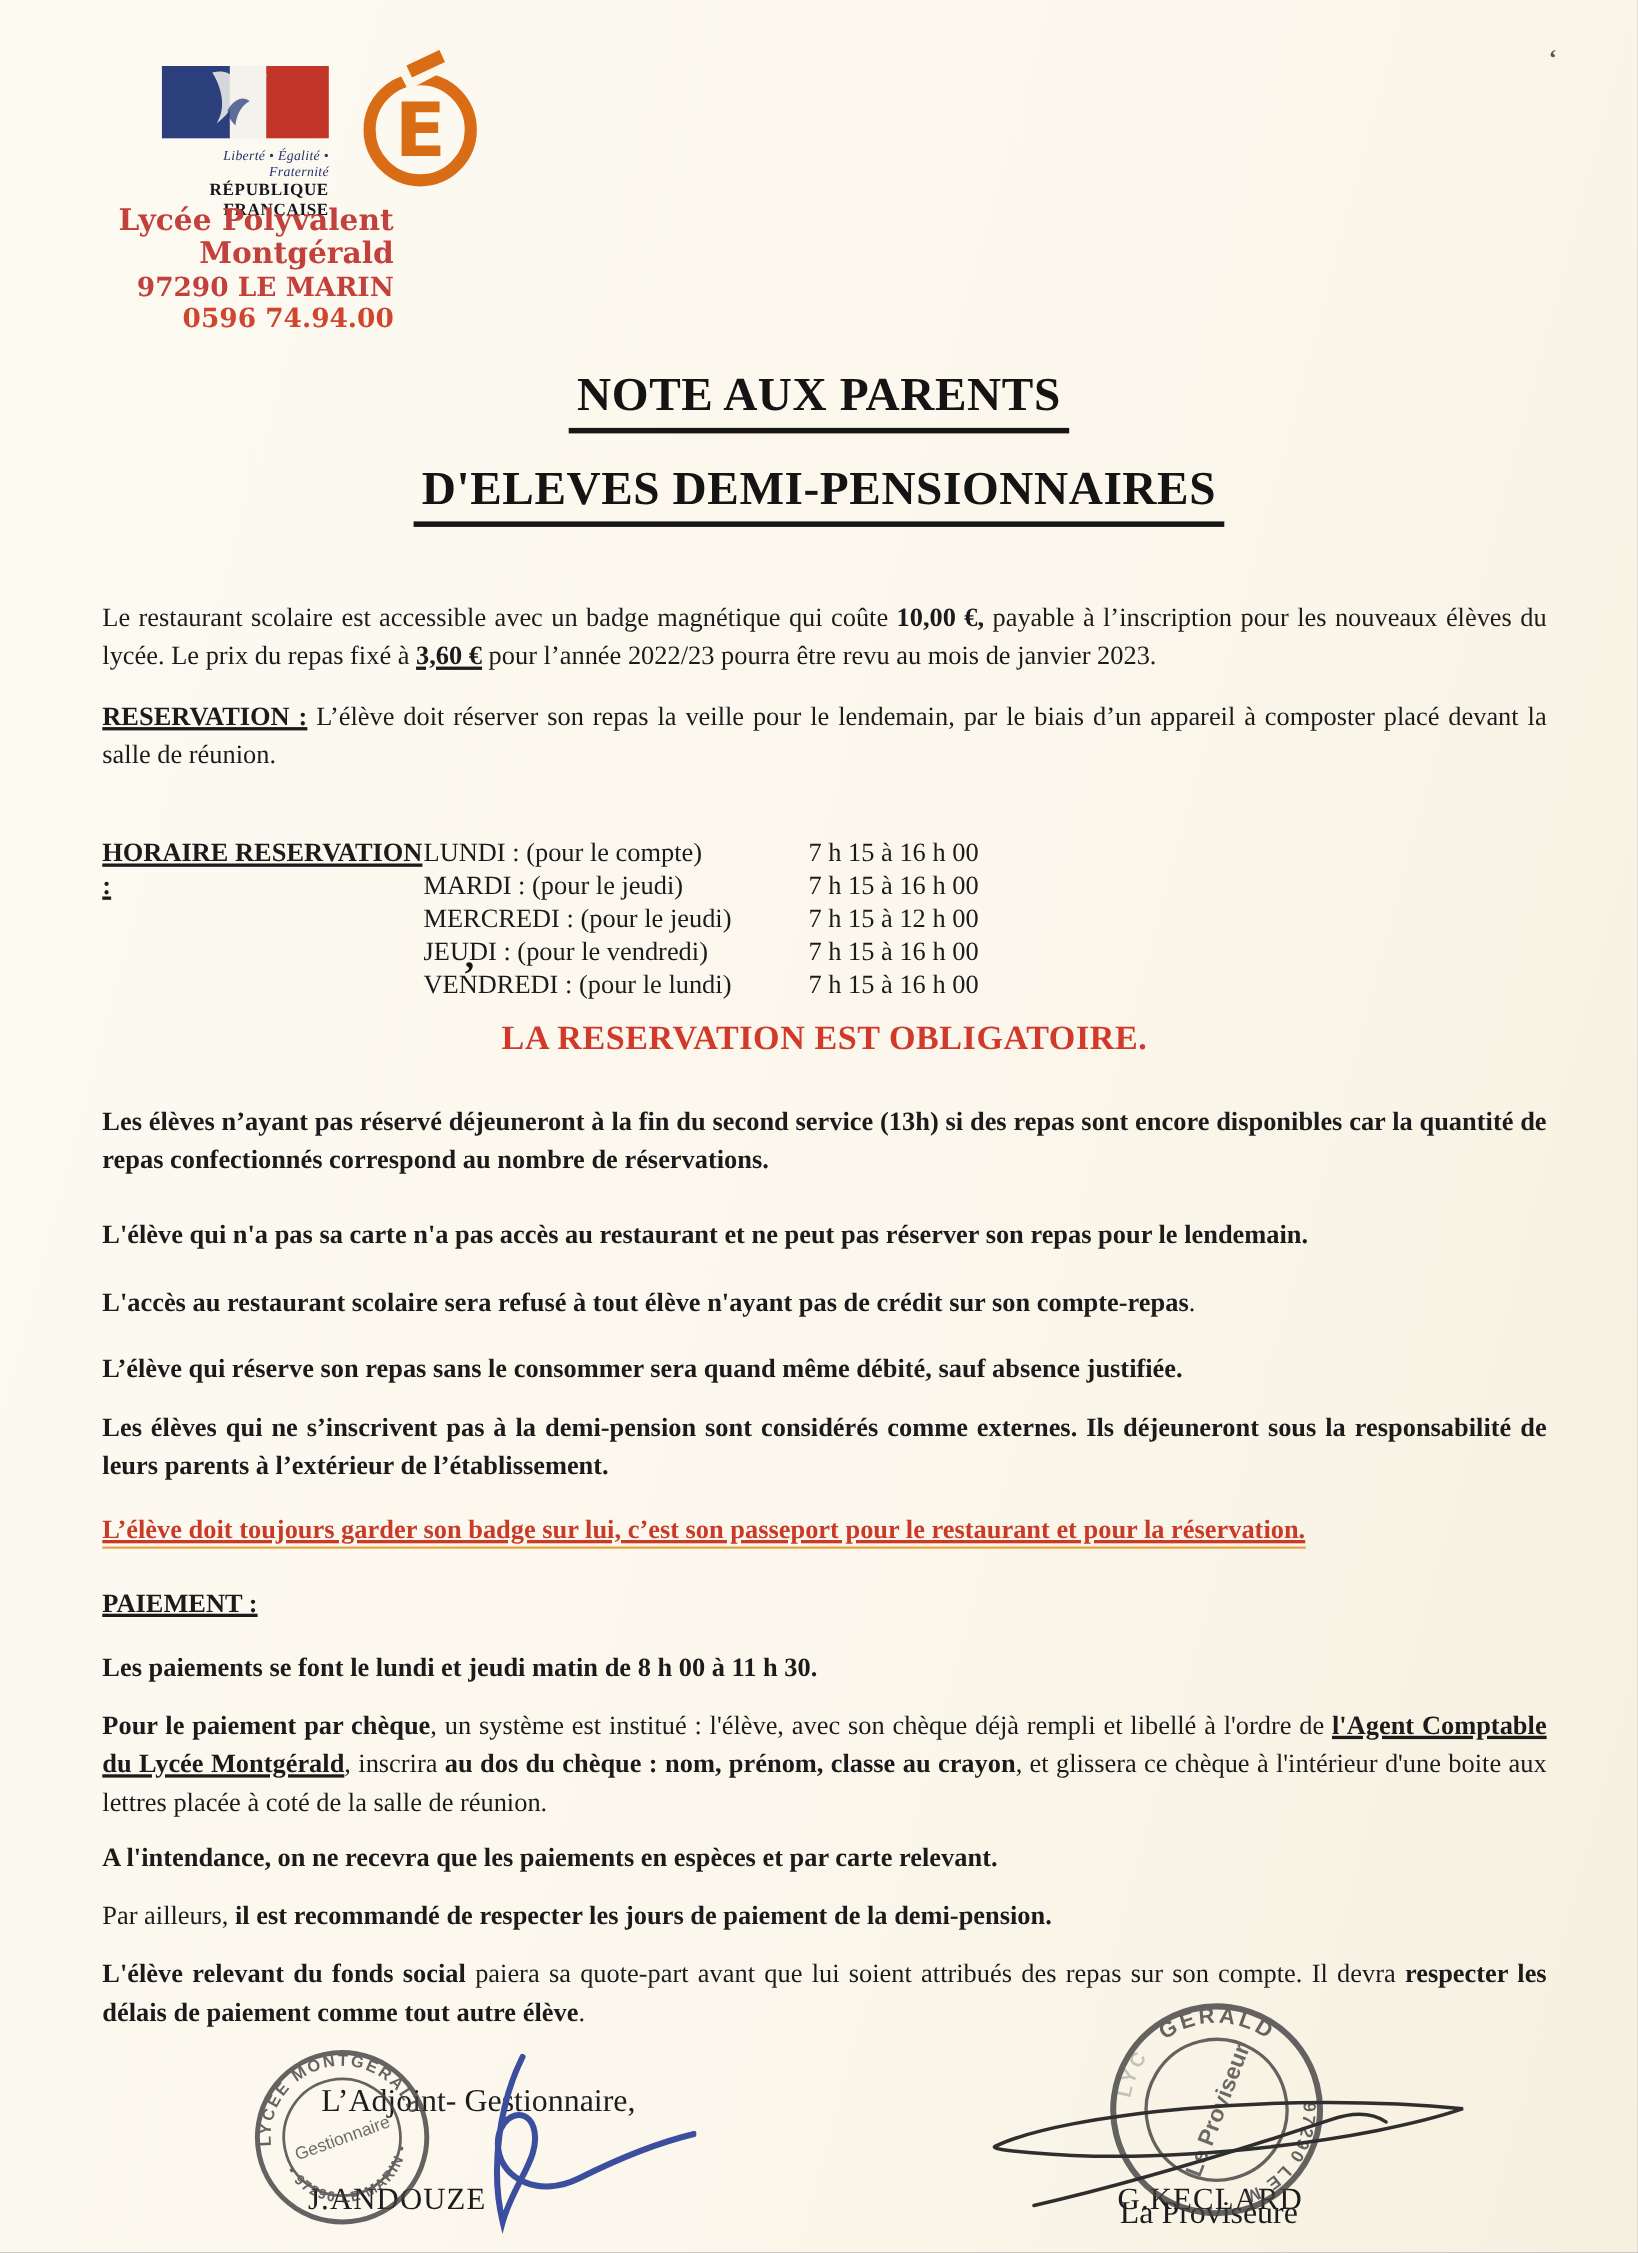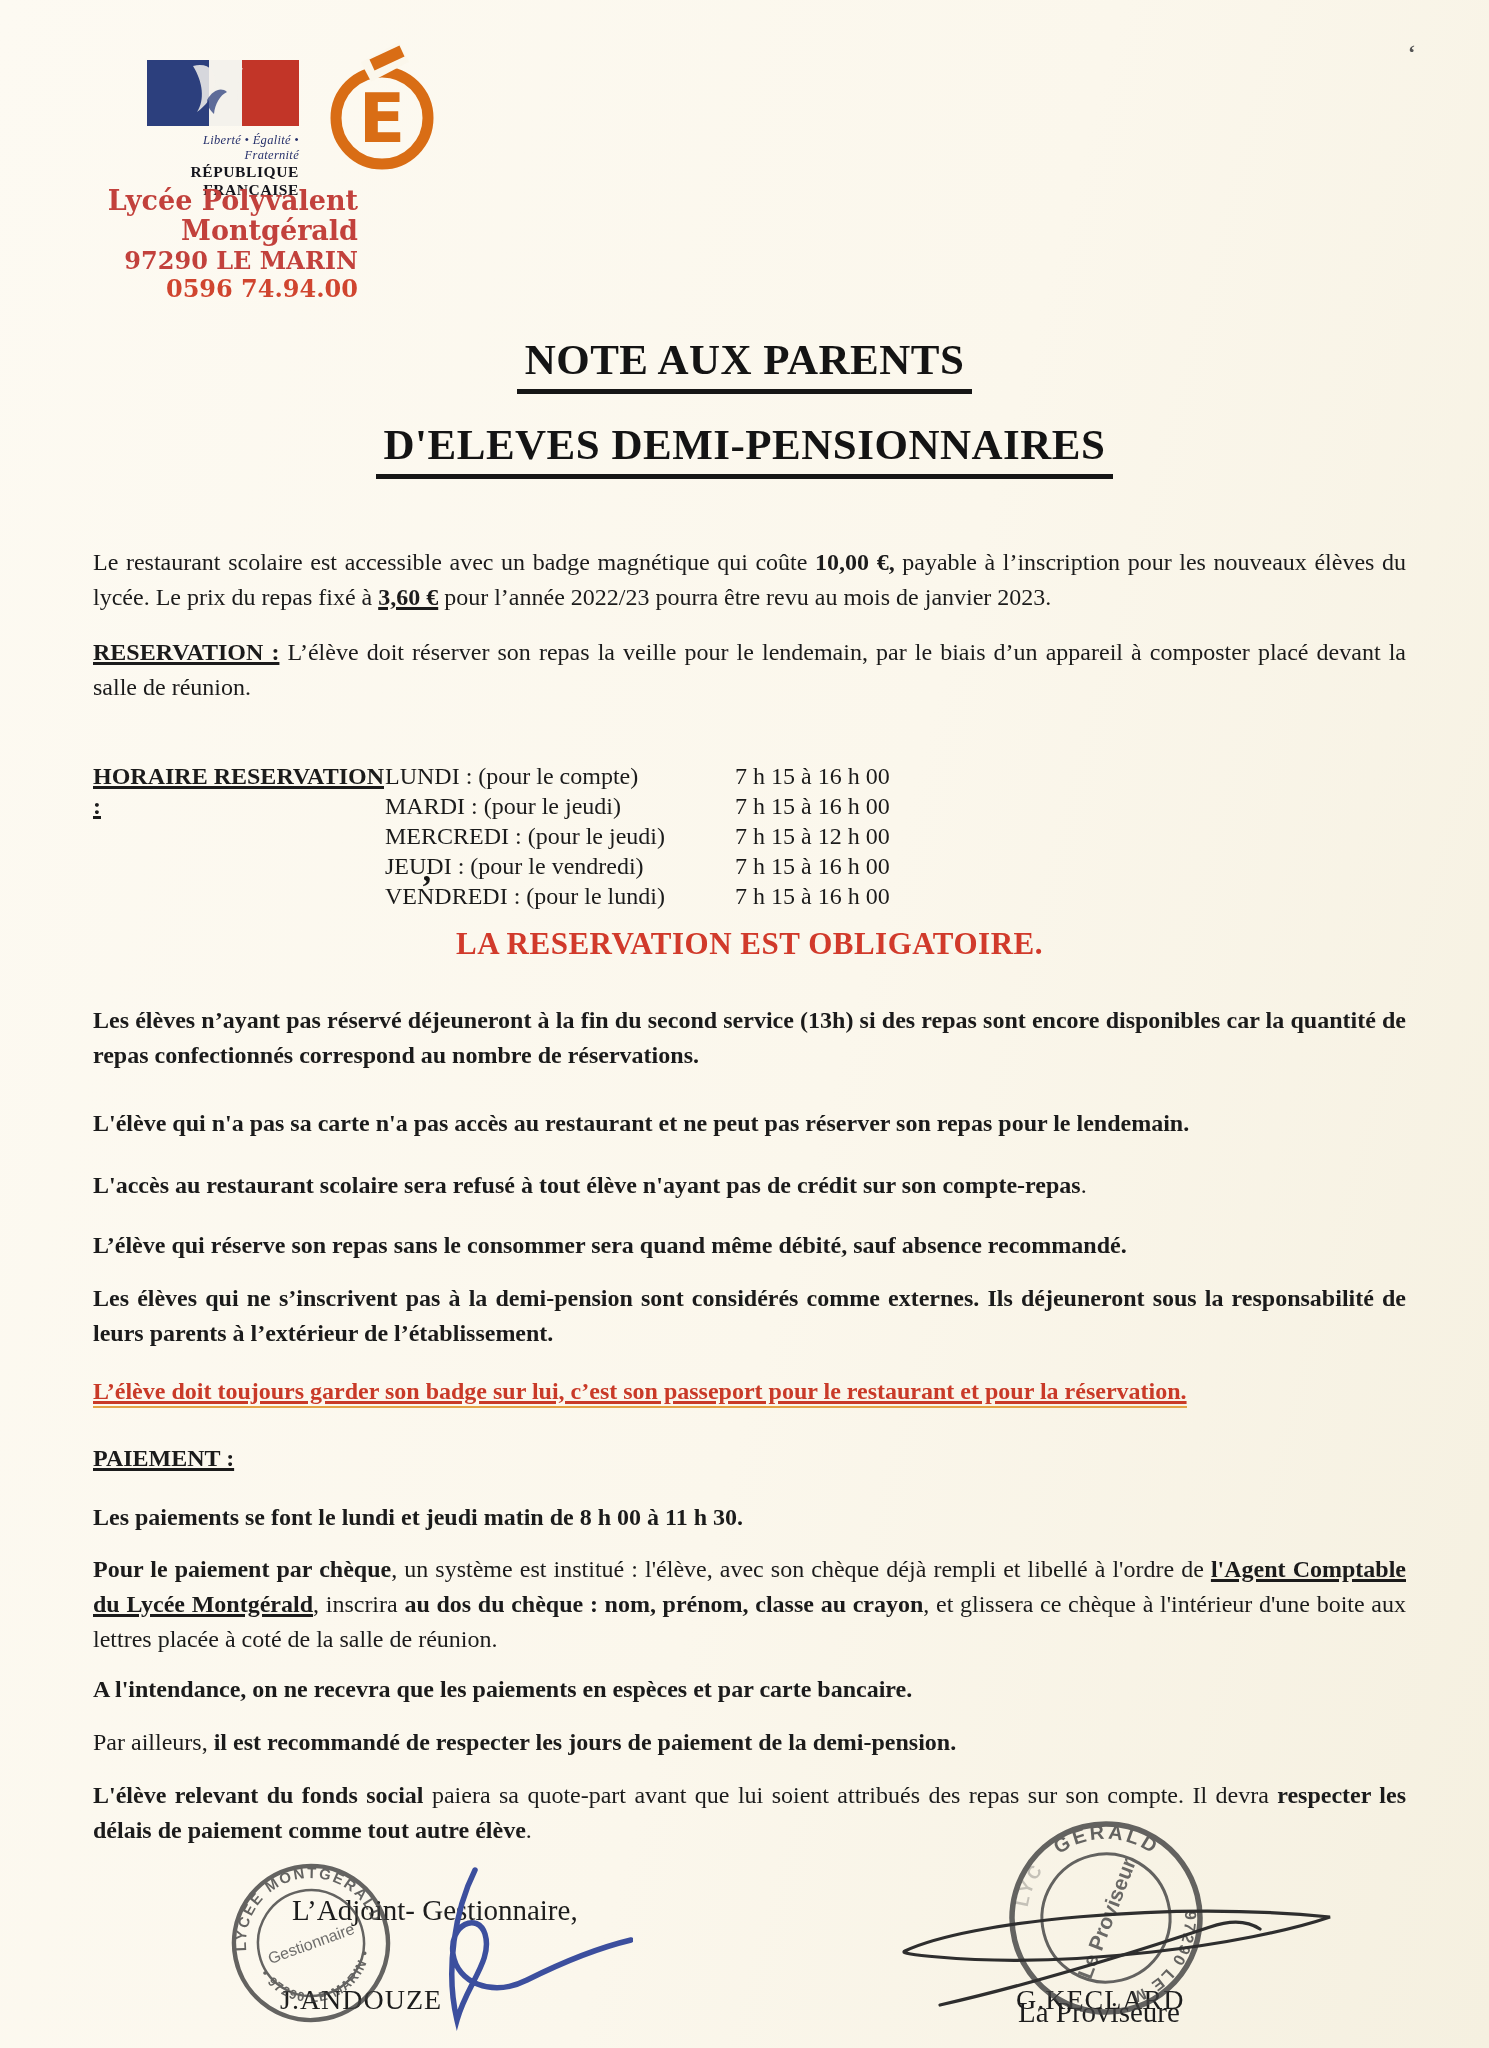--- a/index.html
+++ b/index.html
@@ -127,34 +127,34 @@
           <div class="sched-time">7 h 15 à 16 h 00</div>
         </div>
       </div>
     </div>
 
     <div class="redhead">LA RESERVATION EST OBLIGATOIRE.</div>
 
     <div class="para p3"><span style="font-weight: bold;">Les élèves n’ayant pas réservé déjeuneront à la fin du second service (13h) si des repas sont encore disponibles car la quantité de repas confectionnés correspond au nombre de réservations.</span></div>
     <div class="para p4"><span style="font-weight: bold;">L'élève qui n'a pas sa carte n'a pas accès au restaurant et ne peut pas réserver son repas pour le lendemain.</span></div>
     <div class="para p5"><span style="font-weight: bold;">L'accès au restaurant scolaire sera refusé à tout élève n'ayant pas de crédit sur son compte-repas</span><span>.</span></div>
-    <div class="para p6"><span style="font-weight: bold;">L’élève qui réserve son repas sans le consommer sera quand même débité, sauf absence recommandé.</span></div>
+    <div class="para p6"><span style="font-weight: bold;">L’élève qui réserve son repas sans le consommer sera quand même débité, sauf absence justifiée.</span></div>
     <div class="para p7"><span style="font-weight: bold;">Les élèves qui ne s’inscrivent pas à la demi-pension sont considérés comme externes. Ils déjeuneront sous la responsabilité de leurs parents à l’extérieur de l’établissement.</span></div>
 
     <div class="para red-underlined">
       <span>L’élève doit toujours garder son badge sur lui, c’est son passeport pour le restaurant et pour la réservation.</span>
     </div>
 
     <div class="para paiement-head">
       <span>PAIEMENT :</span>
     </div>
 
     <div class="para p8"><span style="font-weight: bold;">Les paiements se font le lundi et jeudi matin de 8 h 00 à 11 h 30.</span></div>
     <div class="para p9"><span style="font-weight: bold;">Pour le paiement par chèque</span><span>, un système est institué : l'élève, avec son chèque déjà rempli et libellé à l'ordre de </span><span style="font-weight: bold; text-decoration: underline 2.5px;">l'Agent Comptable du Lycée Montgérald</span><span>, inscrira </span><span style="font-weight: bold;">au dos du chèque : nom, prénom, classe au crayon</span><span>, et glissera ce chèque à l'intérieur d'une boite aux lettres placée à coté de la salle de réunion.</span></div>
-    <div class="para p10"><span style="font-weight: bold;">A l'intendance, on ne recevra que les paiements en espèces et par carte bancaire.</span></div>
+    <div class="para p10"><span style="font-weight: bold;">A l'intendance, on ne recevra que les paiements en espèces et par carte relevant.</span></div>
     <div class="para p11"><span>Par ailleurs, </span><span style="font-weight: bold;">il est recommandé de respecter les jours de paiement de la demi-pension.</span></div>
     <div class="para p12"><span style="font-weight: bold;">L'élève relevant du fonds social</span><span> paiera sa quote-part avant que lui soient attribués des repas sur son compte. Il devra </span><span style="font-weight: bold;">respecter les délais de paiement comme tout autre élève</span><span>.</span></div>
   </div>
 
   <div class="sig-text" style="left:292px; top:1894px;">L’Adjoint- Gestionnaire,</div>
   <div class="sig-name" style="left:280px; top:1984px;">J.ANDOUZE</div>
 
   <svg class="stamp" style="left:228px; top:1860px; transform:rotate(-12deg);" width="166" height="166" viewBox="0 0 166 166">
     <defs>
       <path id="stampTopL" d="M 18,83 A 65,65 0 1 1 148,83"></path>

